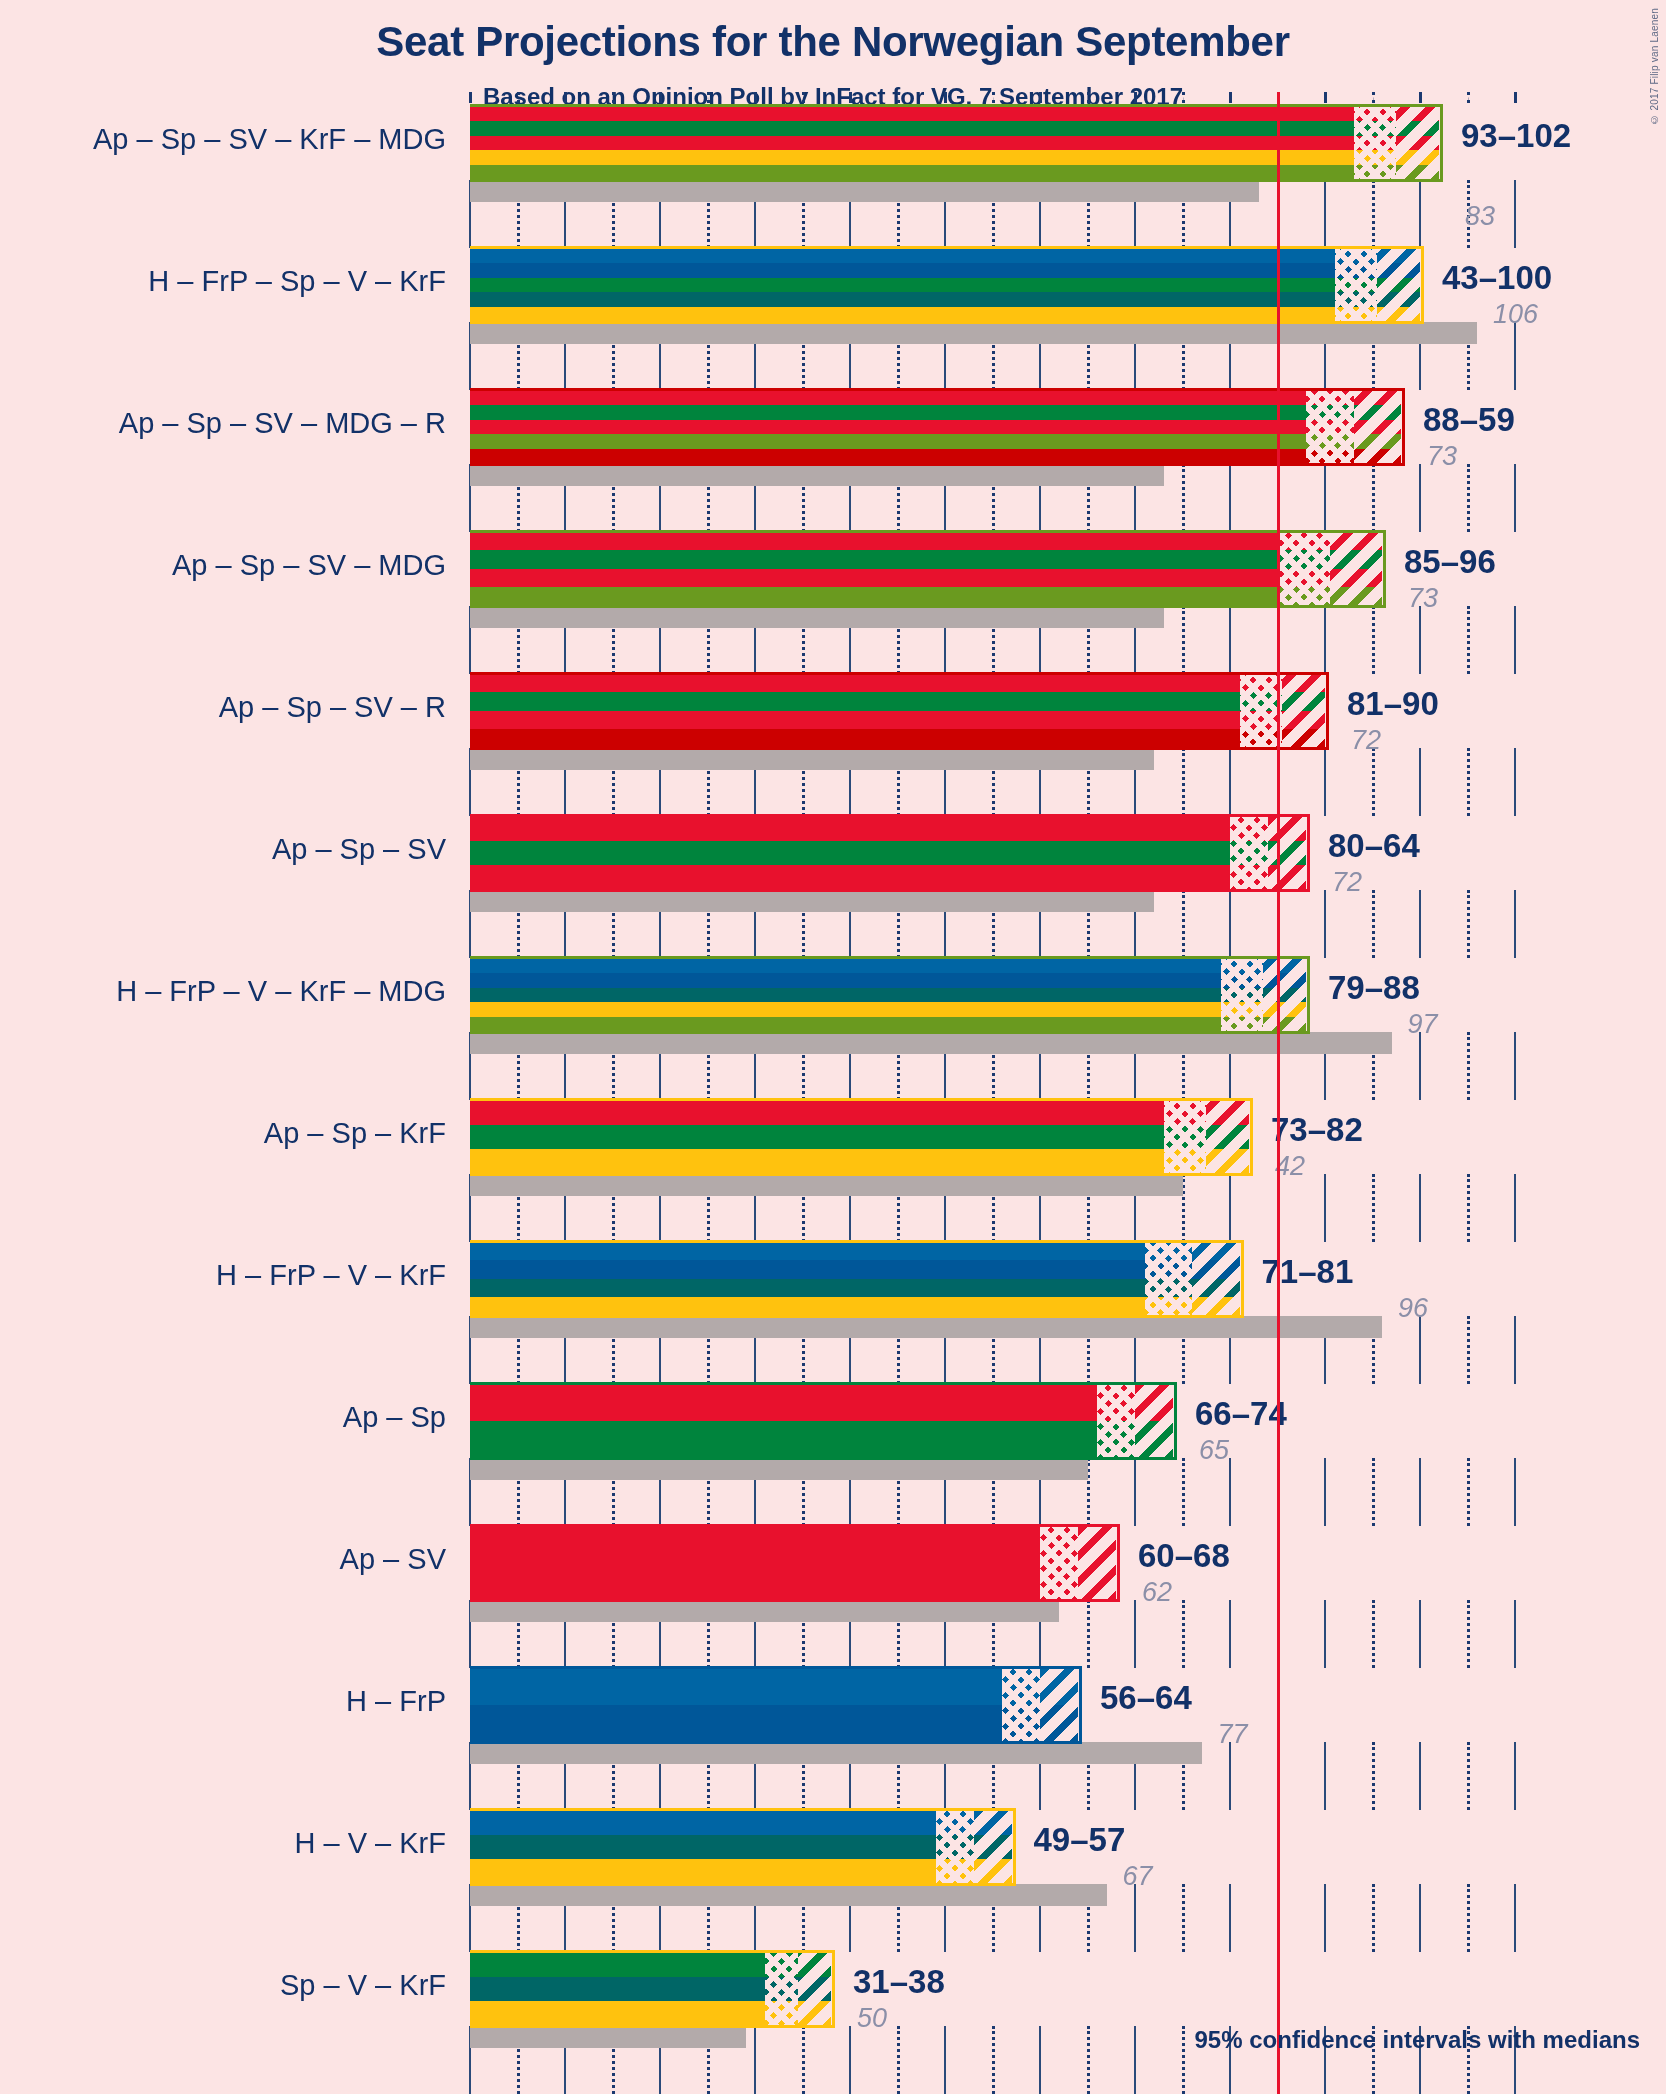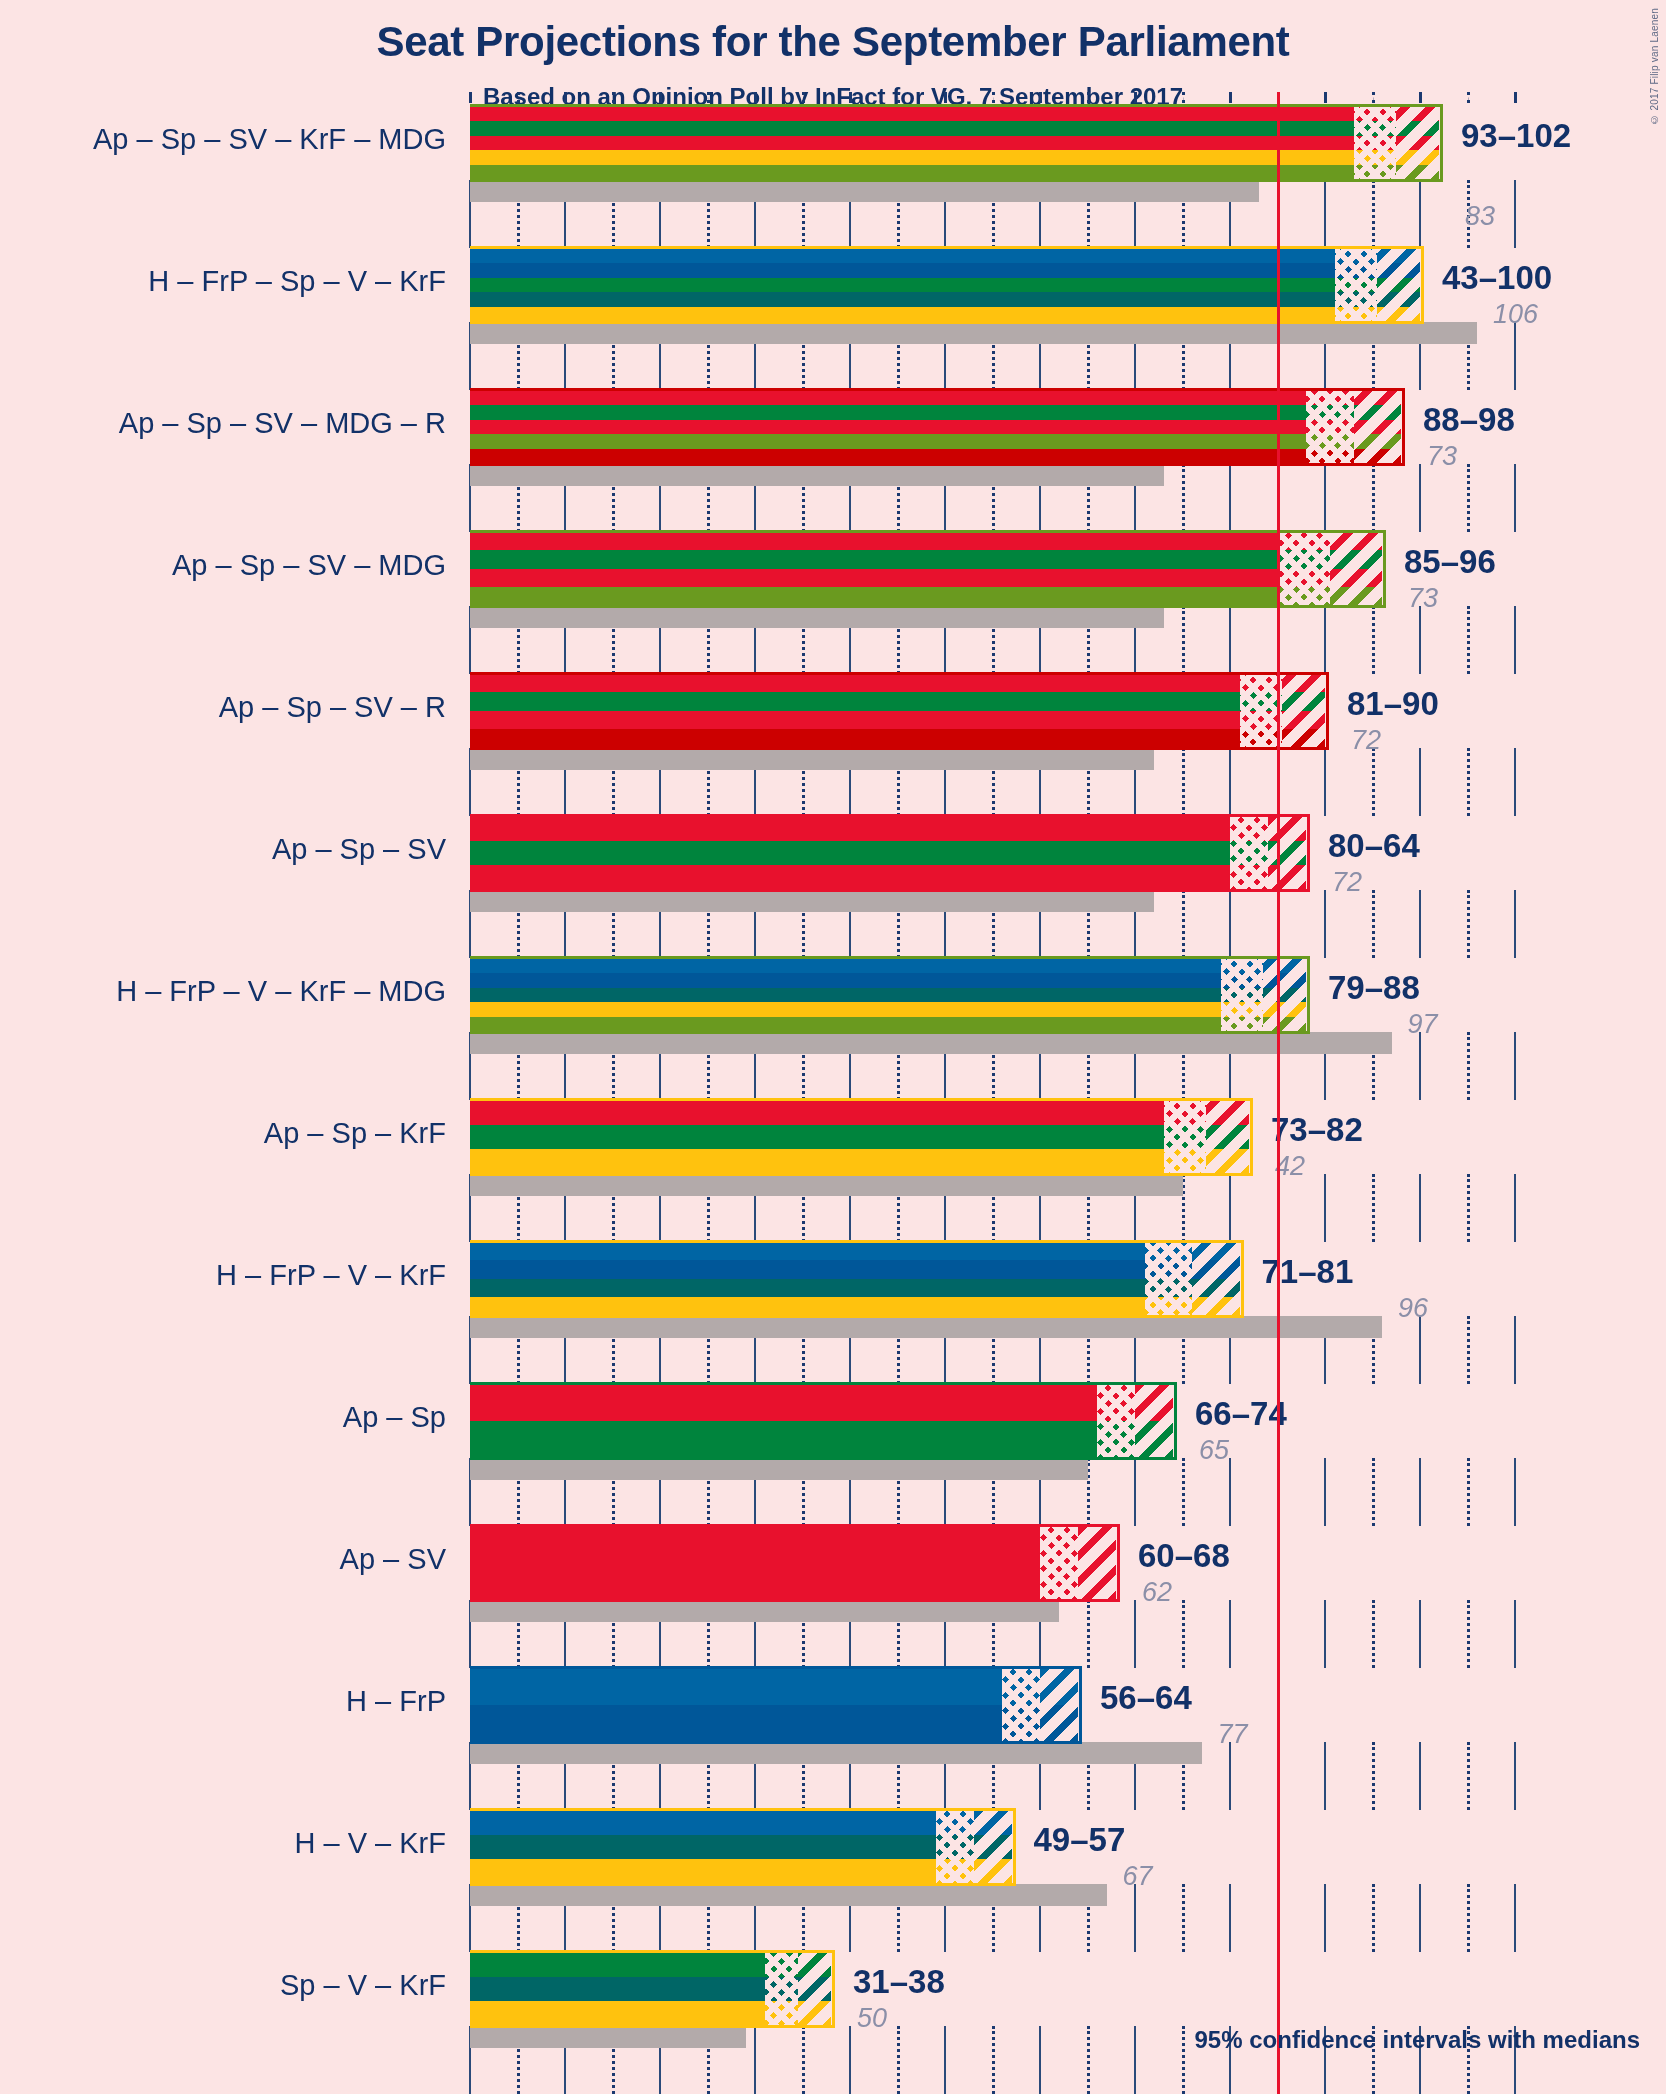--- a/index.html
+++ b/index.html
@@ -58,21 +58,21 @@
     font-size:29px;font-weight:500;color:#123168;white-space:nowrap;
   }
   #legend{
     position:absolute;right:26px;bottom:40px;
     font-size:24px;font-weight:bold;color:#123168;
   }
 </style>
 </head>
 <body>
 
-<div id="title">Seat Projections for the September Parliament</div>
+<div id="title">Seat Projections for the Norwegian September</div>
 <div id="subtitle">Based on an Opinion Poll by InFact for VG, 7 September 2017</div>
 <div id="copyright">© 2017 Filip van Laenen</div>
 
 <div id="plot">
     <div class="tick" style="left: 469px; top: 92px;"></div>
     <div class="tick small" style="left: 516.5px; top: 92px;"></div>
     <div class="tick" style="left: 564px; top: 92px;"></div>
     <div class="tick small" style="left: 611.5px; top: 92px;"></div>
     <div class="tick" style="left: 659px; top: 92px;"></div>
     <div class="tick small" style="left: 706.5px; top: 92px;"></div>
@@ -179,21 +179,21 @@
     <div class="grid-line" style="left: 1419px; top: 464px; height: 68px;"></div>
     <div class="grid-line dotted" style="left: 1466.5px; top: 464px; height: 68px;"></div>
     <div class="grid-line" style="left: 1514px; top: 464px; height: 68px;"></div>
     <div class="grid-line" style="left: 469px; top: 464px; height: 68px;"></div>
     <div class="median-bar" style="left: 470px; top: 464px; width: 693.5px; height: 22px;"></div>
     <div class="bar" style="left: 470px; top: 390px; width: 931px; height: 74px; background: linear-gradient(rgb(232, 17, 45) 0%, rgb(232, 17, 45) 20%, rgb(0, 132, 61) 20%, rgb(0, 132, 61) 40%, rgb(232, 17, 45) 40%, rgb(232, 17, 45) 60%, rgb(106, 154, 31) 60%, rgb(106, 154, 31) 80%, rgb(204, 0, 0) 80%, rgb(204, 0, 0) 100%);">
       <div class="ci-hatch" style="left: 836px; width: 47.5px; background: repeating-linear-gradient(45deg, rgba(252, 228, 228, 0) 0px, rgba(252, 228, 228, 0) 5px, rgb(252, 228, 228) 5px, rgb(252, 228, 228) 11px), repeating-linear-gradient(-45deg, rgba(252, 228, 228, 0) 0px, rgba(252, 228, 228, 0) 5px, rgb(252, 228, 228) 5px, rgb(252, 228, 228) 11px);"></div>
       <div class="ci-hatch" style="left: 883.5px; width: 47.5px; background: repeating-linear-gradient(-45deg, rgba(0, 0, 0, 0) 0px, rgba(0, 0, 0, 0) 7px, rgb(252, 228, 228) 7px, rgb(252, 228, 228) 18px);"></div>
     </div>
     <div class="bar-border" style="left: 470px; top: 388px; width: 935px; height: 78px; border-top: 3px solid rgb(204, 0, 0); border-right: 3px solid rgb(204, 0, 0); border-bottom: 3px solid rgb(204, 0, 0); border-left: none; border-image: initial;"></div>
-    <div class="range-label" style="left: 1423px; top: 401px;">88–98</div>
+    <div class="range-label" style="left: 1423px; top: 401px;">88–59</div>
     <div class="median-label" style="left: 1427px; top: 441px;">73</div>
     <div class="row-label" style="right: 1220px; top: 407px;">Ap – Sp – SV – MDG – R</div>
     <div class="grid-line dotted" style="left: 516.5px; top: 606px; height: 68px;"></div>
     <div class="grid-line" style="left: 564px; top: 606px; height: 68px;"></div>
     <div class="grid-line dotted" style="left: 611.5px; top: 606px; height: 68px;"></div>
     <div class="grid-line" style="left: 659px; top: 606px; height: 68px;"></div>
     <div class="grid-line dotted" style="left: 706.5px; top: 606px; height: 68px;"></div>
     <div class="grid-line" style="left: 754px; top: 606px; height: 68px;"></div>
     <div class="grid-line dotted" style="left: 801.5px; top: 606px; height: 68px;"></div>
     <div class="grid-line" style="left: 849px; top: 606px; height: 68px;"></div>

